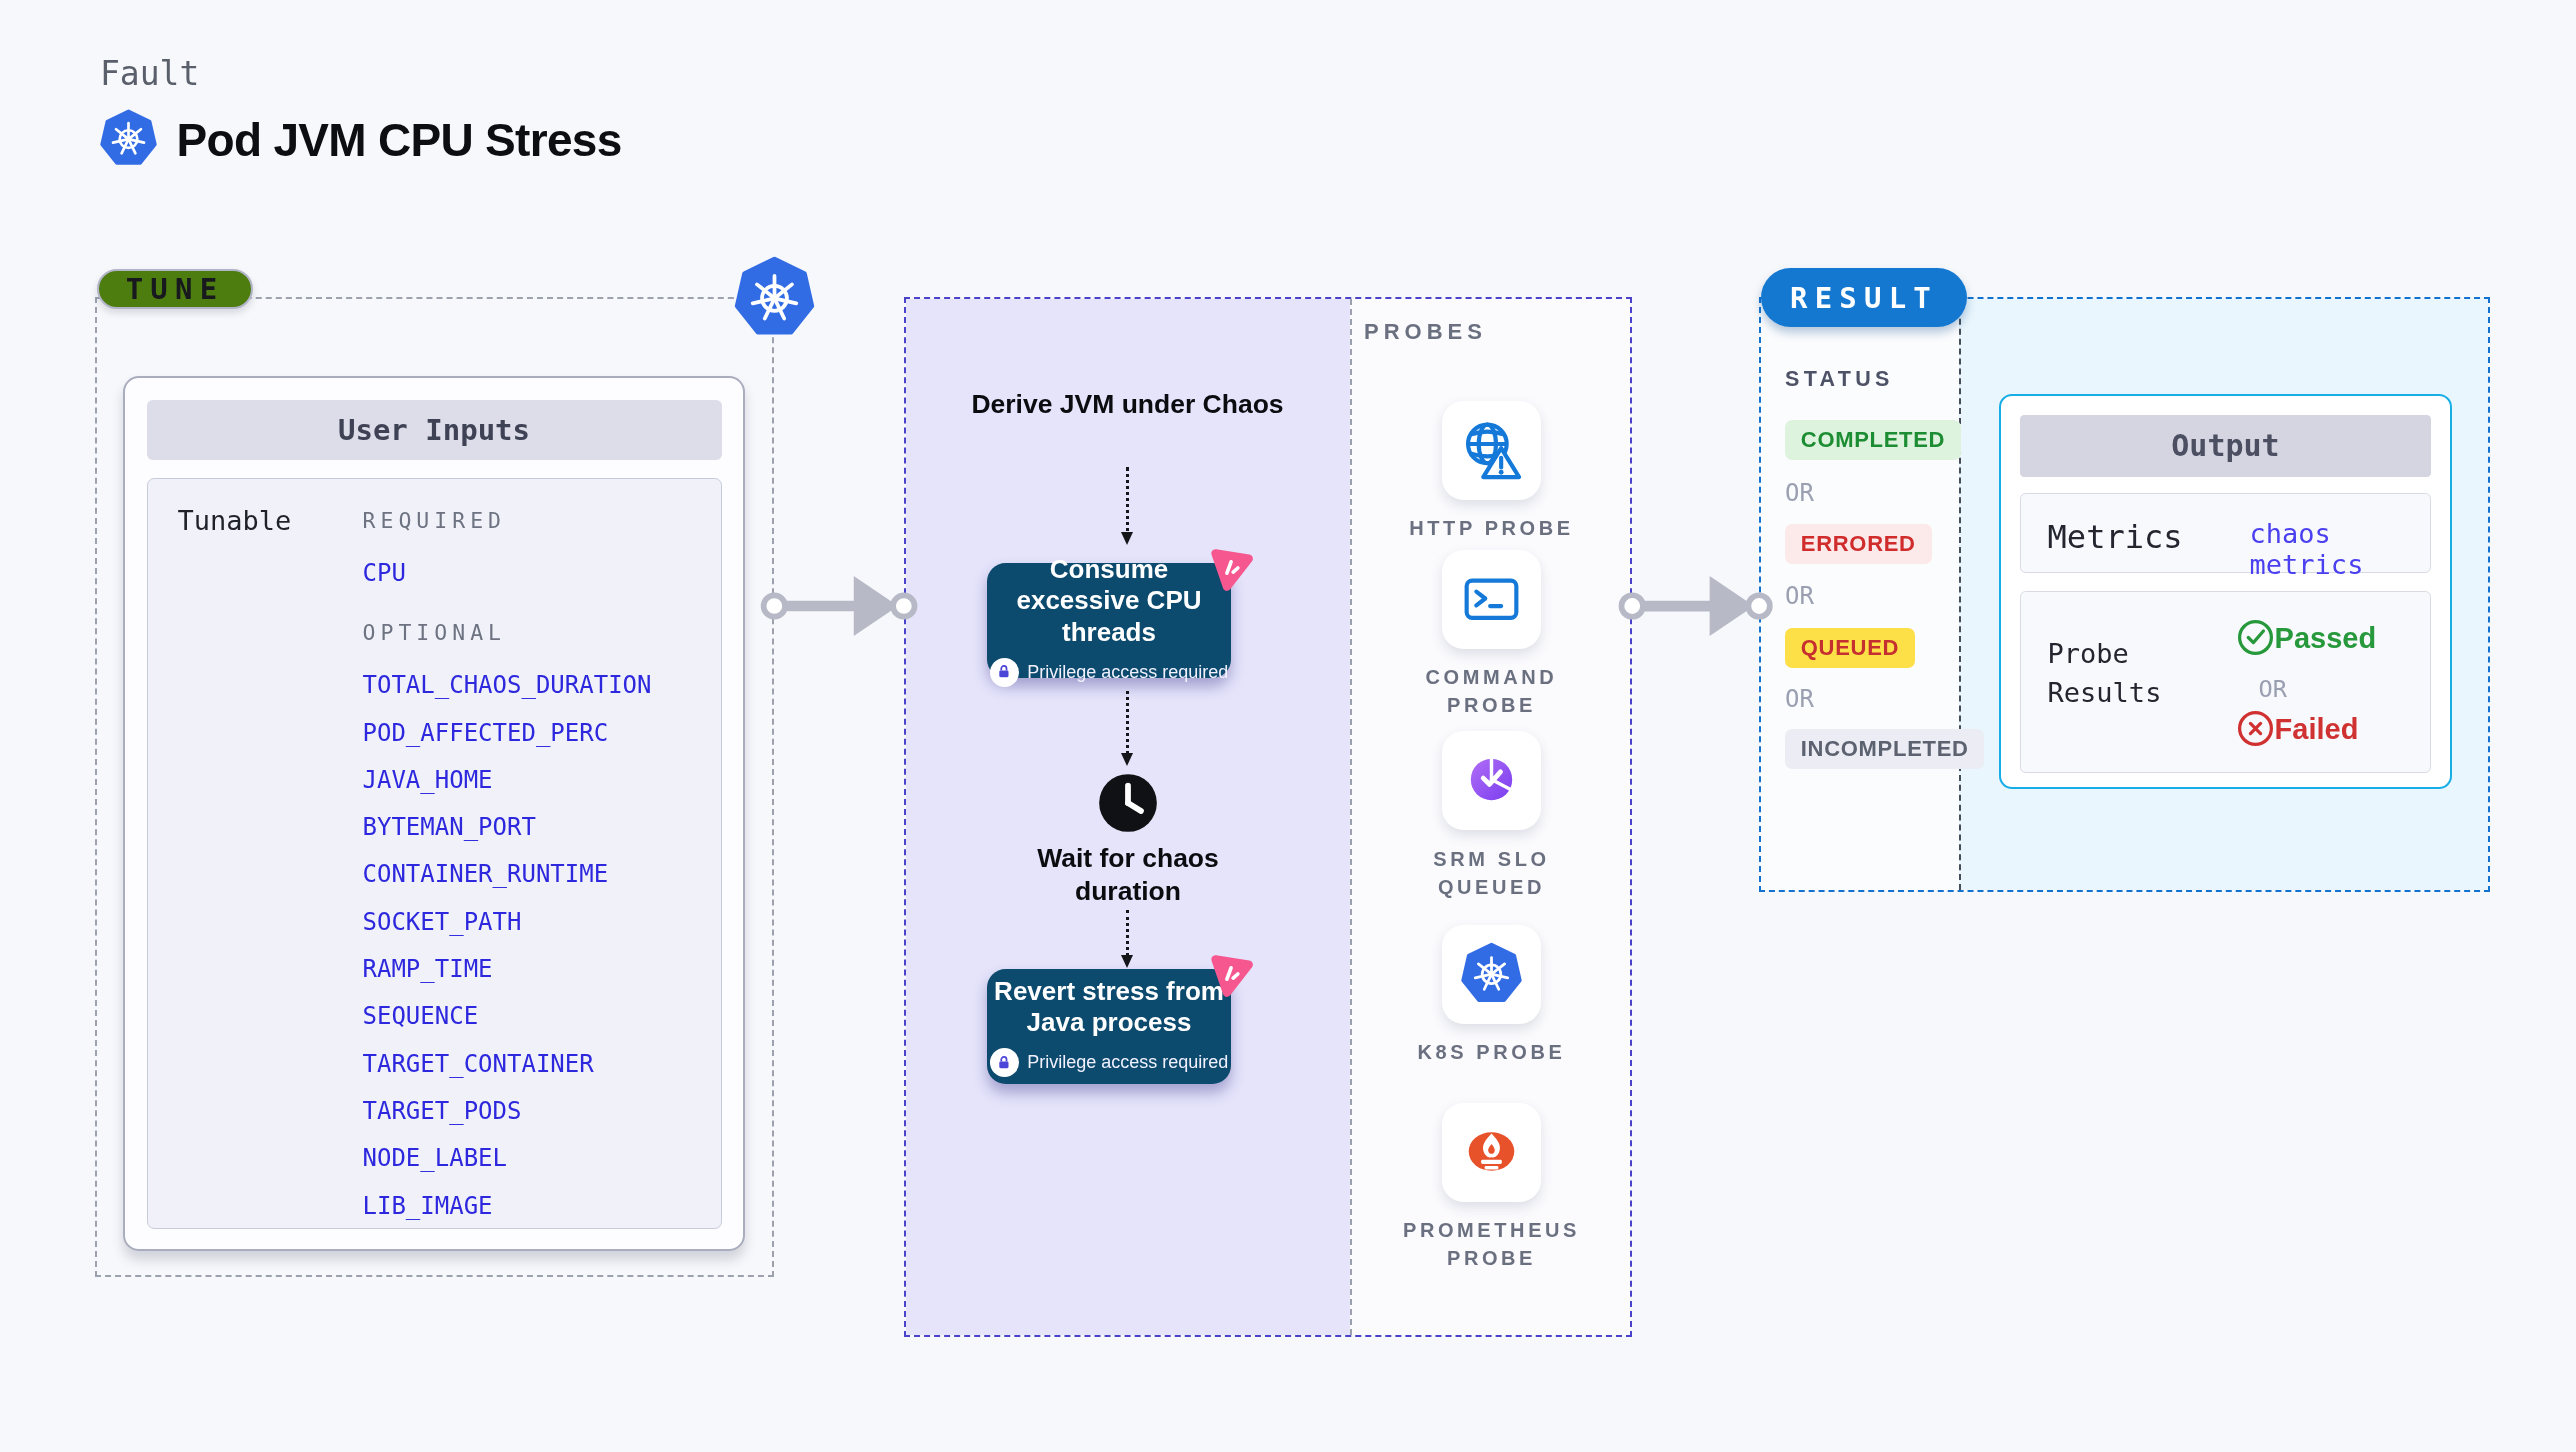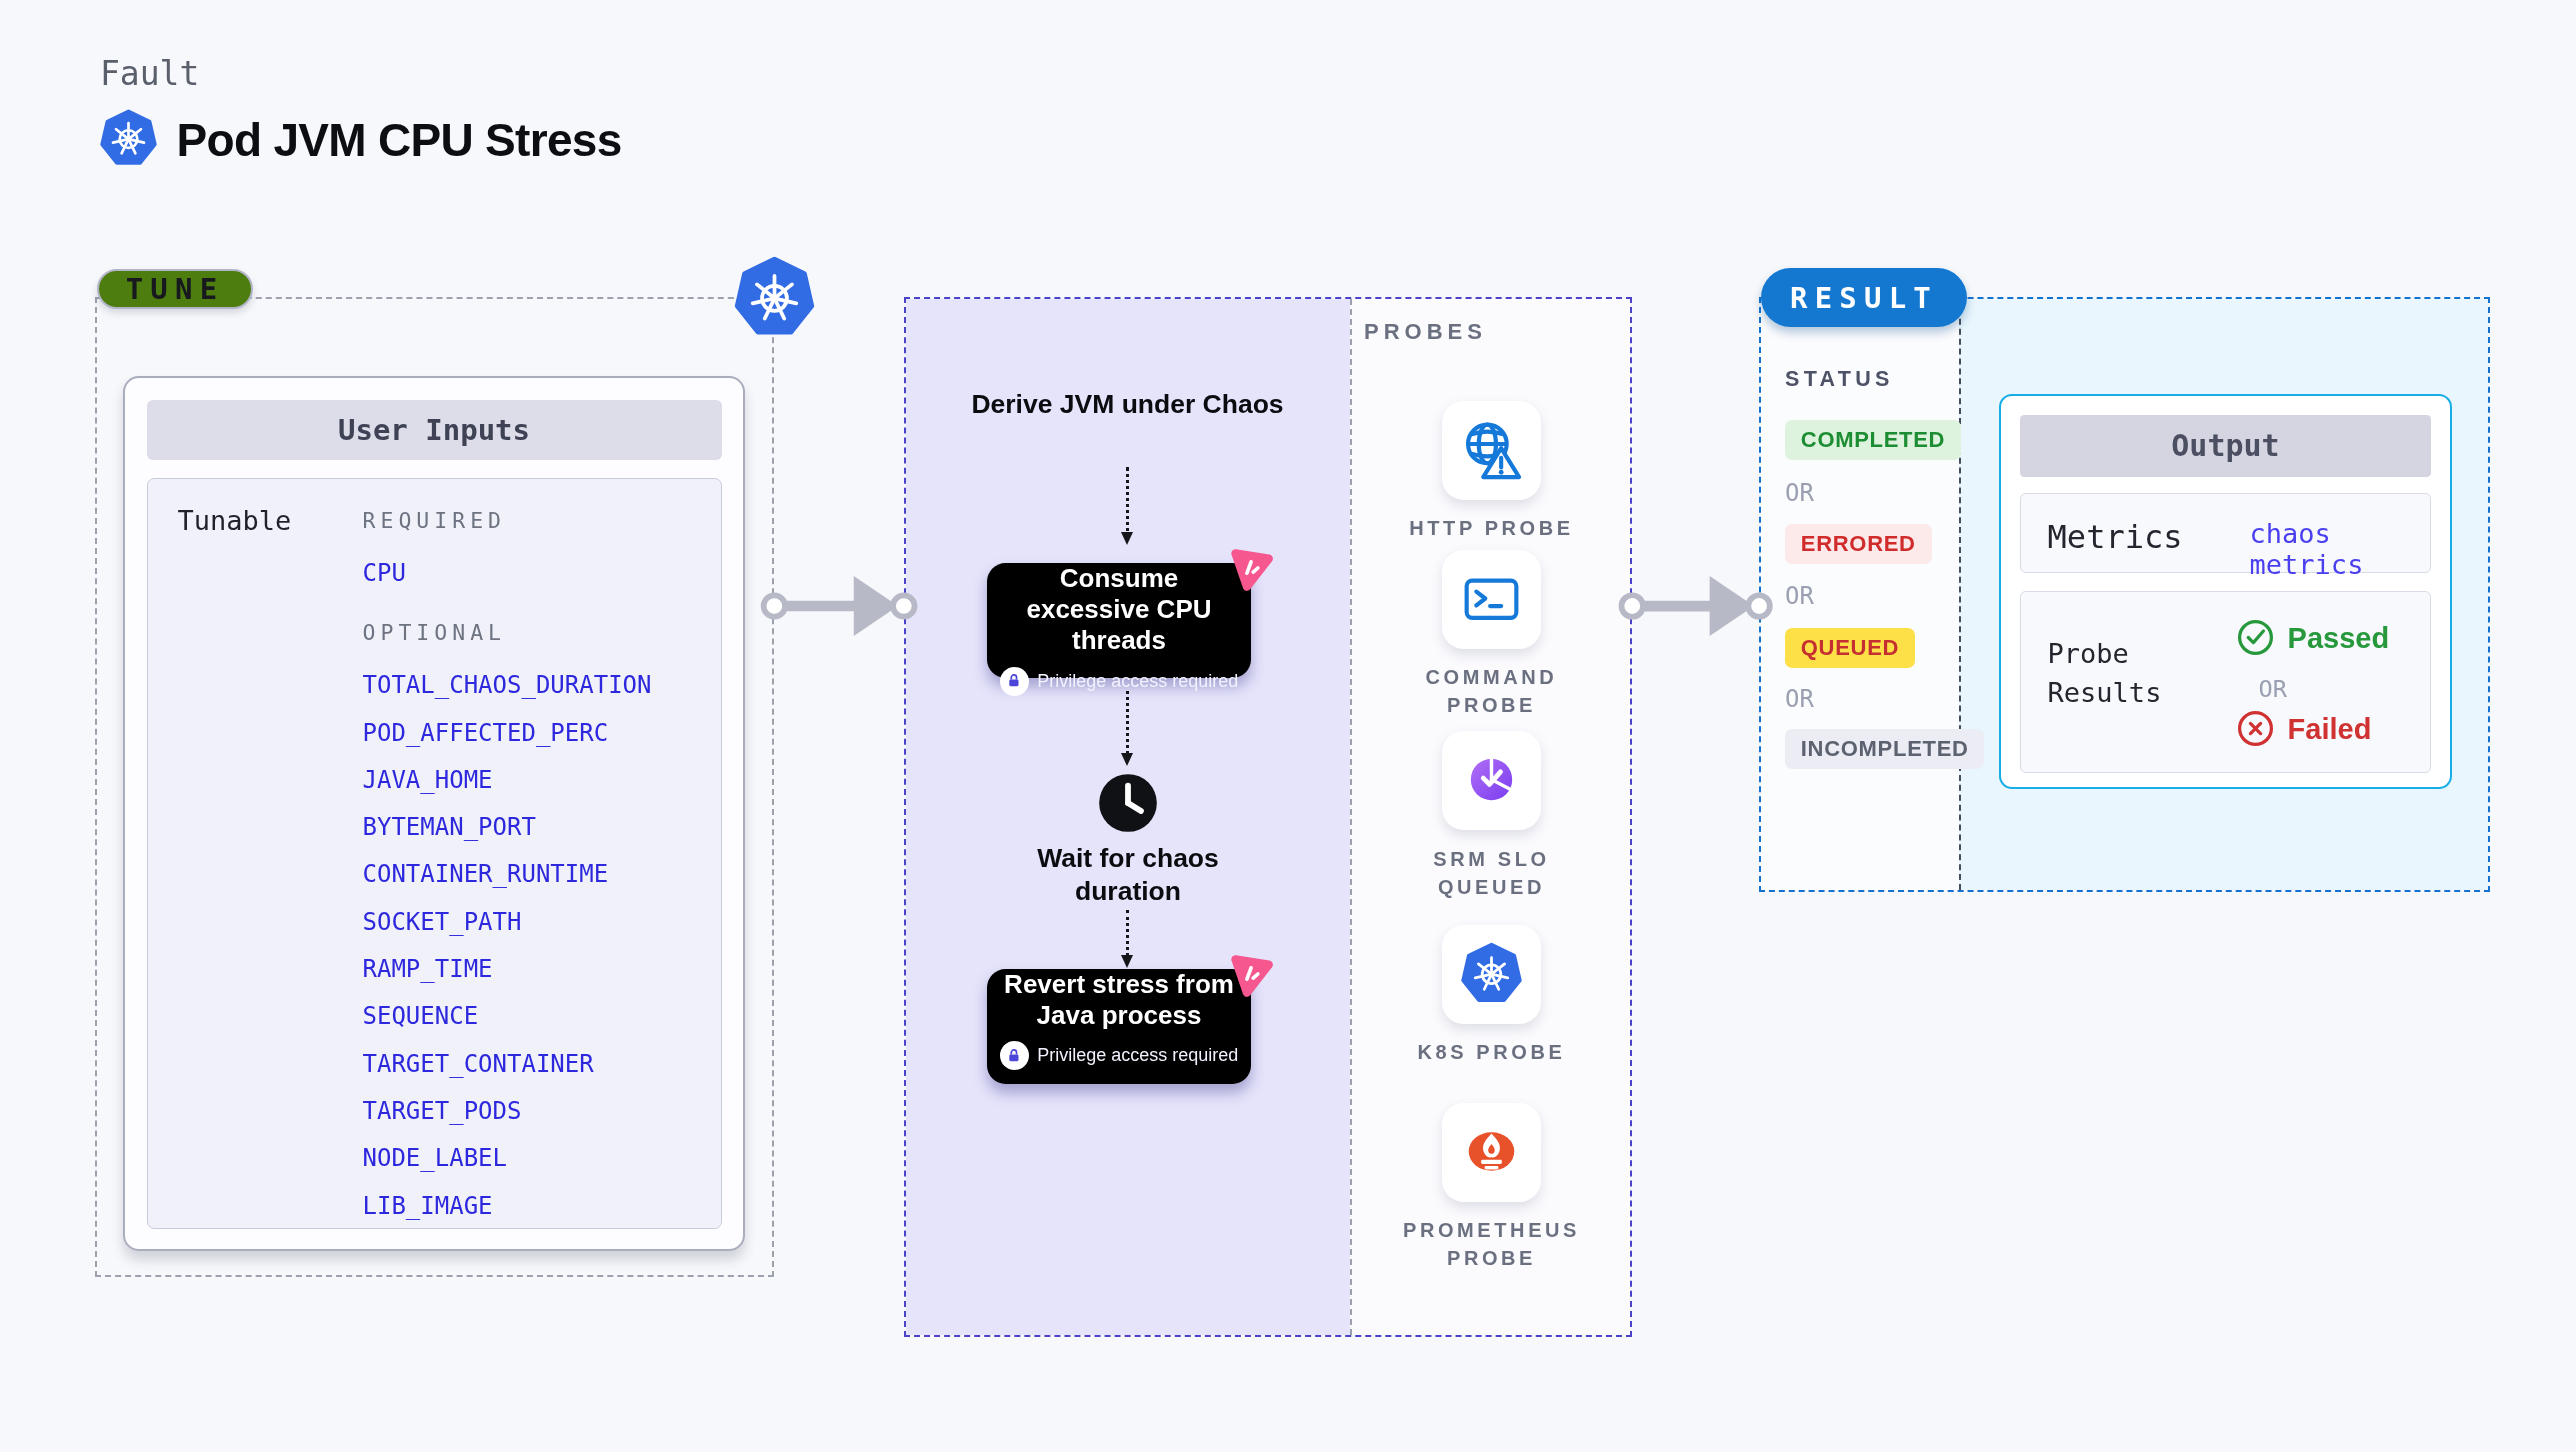--- a/index.html
+++ b/index.html
@@ -61,22 +61,22 @@
                 color:#6e7382; }
   .param { font-family:"DejaVu Sans Mono",monospace; font-size:24px; font-weight:500; color:#2d28de; }
   .gap-sm { margin-top:7.2px; } .gap-md { margin-top:13px; }
 
   
   .step-text { position:absolute; text-align:center; font-size:26.5px; font-weight:bold; color:#0b0c10;
                line-height:1.25; }
   .dot-arrow { position:absolute; width:0; border-left:3.6px dotted #15161a; }
   .dot-arrow::after { content:""; position:absolute; left:-7.9px; bottom:-11.5px;
                       border:6.4px solid transparent; border-top:13px solid #15161a; }
-  .action { position:absolute; width:264px; height:115px; background:#000000; border-radius:18.6px;
-            display:flex; flex-direction:column; align-items:center; justify-content:flex-start; gap:10px;
+  .action { position:absolute; width:244px; height:115px; background:#0c4a6e; border-radius:18.6px;
+            display:flex; flex-direction:column; align-items:center; justify-content:center; gap:10px;
             box-shadow:0 8.6px 14.3px rgba(45,40,130,.35); }
   .action-label { width:236px; text-align:center; font-size:26px; font-weight:bold; color:#fff;
                   line-height:1.2; }
   .priv { display:flex; align-items:center; gap:8.6px; }
   .priv-circle { width:29px; height:29px; border-radius:50%; background:#fff; display:flex;
                  align-items:center; justify-content:center; }
   .priv-text { font-size:18px; color:#f2f2ff; }
   .litmus { position:absolute; top:-21.5px; right:-24px; width:52px; height:52px; }
   .clock { position:absolute; left:1097px; top:772px; width:62px; height:62px; }
 
@@ -111,21 +111,21 @@
   .out-row { position:absolute; left:18.6px; right:18.6px; background:#f8f9fc; border:1.4px solid #d8dbe5;
              border-radius:5.7px; }
   .metrics-row { top:97px; height:80px; }
   .metrics-label { position:absolute; left:27px; top:23.6px; font-family:"DejaVu Sans Mono",monospace;
                    font-size:32px; color:#23262f; }
   .metrics-value { position:absolute; left:229px; top:23.6px; font-family:"DejaVu Sans Mono",monospace;
                    font-size:27px; color:#4b40ef; }
   .probe-row { top:195px; height:182px; }
   .pr-label { position:absolute; left:27px; top:42px; font-family:"DejaVu Sans Mono",monospace;
               font-size:27px; color:#23262f; line-height:1.45; width:165px; }
-  .passed-row, .failed-row { position:absolute; display:flex; align-items:center; gap:13px; }
+  .passed-row, .failed-row { position:absolute; display:flex; align-items:center; }
   .passed-row { left:215px; top:26px; } .failed-row { left:215px; top:117px; }
   .passed-text { font-size:29px; font-weight:bold; color:#27993c; }
   .failed-text { font-size:29px; font-weight:bold; color:#d03131; }
   .pr-or { position:absolute; left:238px; top:83px; font-family:"DejaVu Sans Mono",monospace;
            font-size:23.6px; color:#9aa0b2; }
 
   .conn-arrow { position:absolute; z-index:4; }
 </style>
 </head>
 <body>

